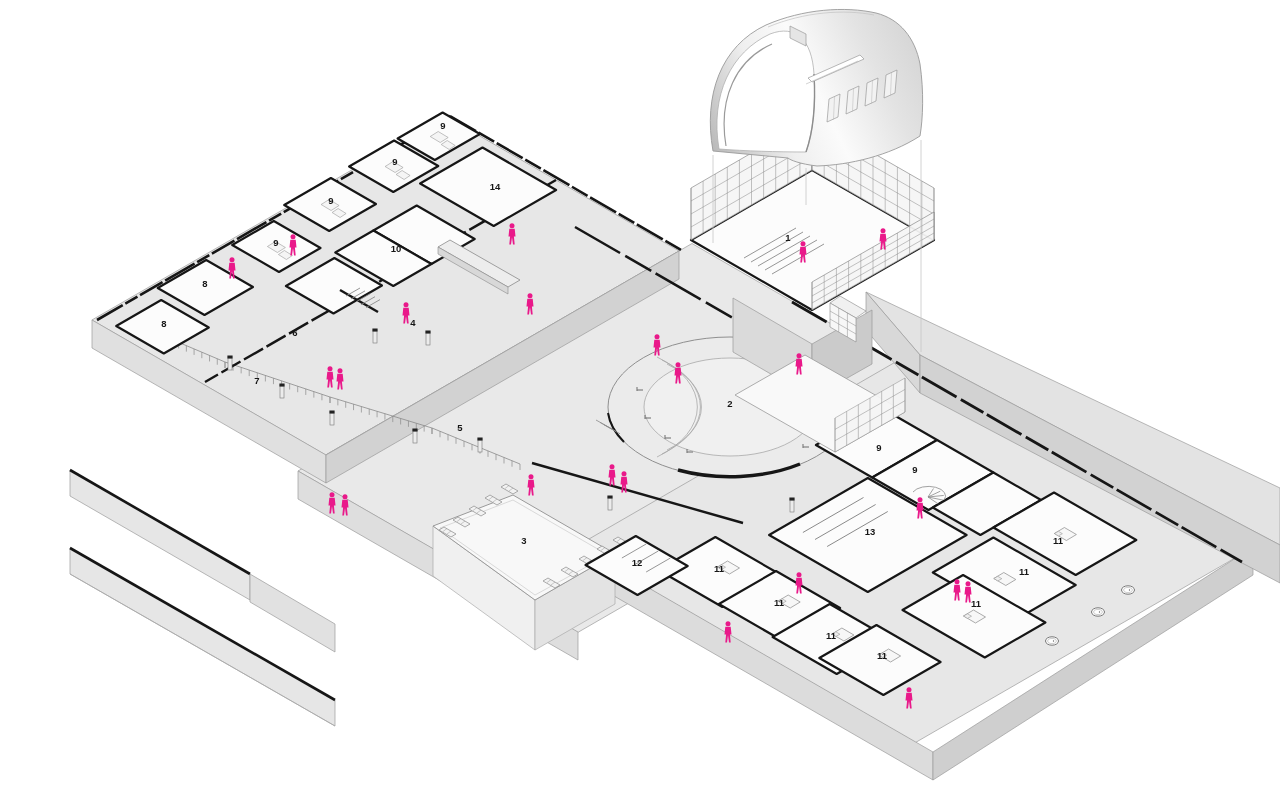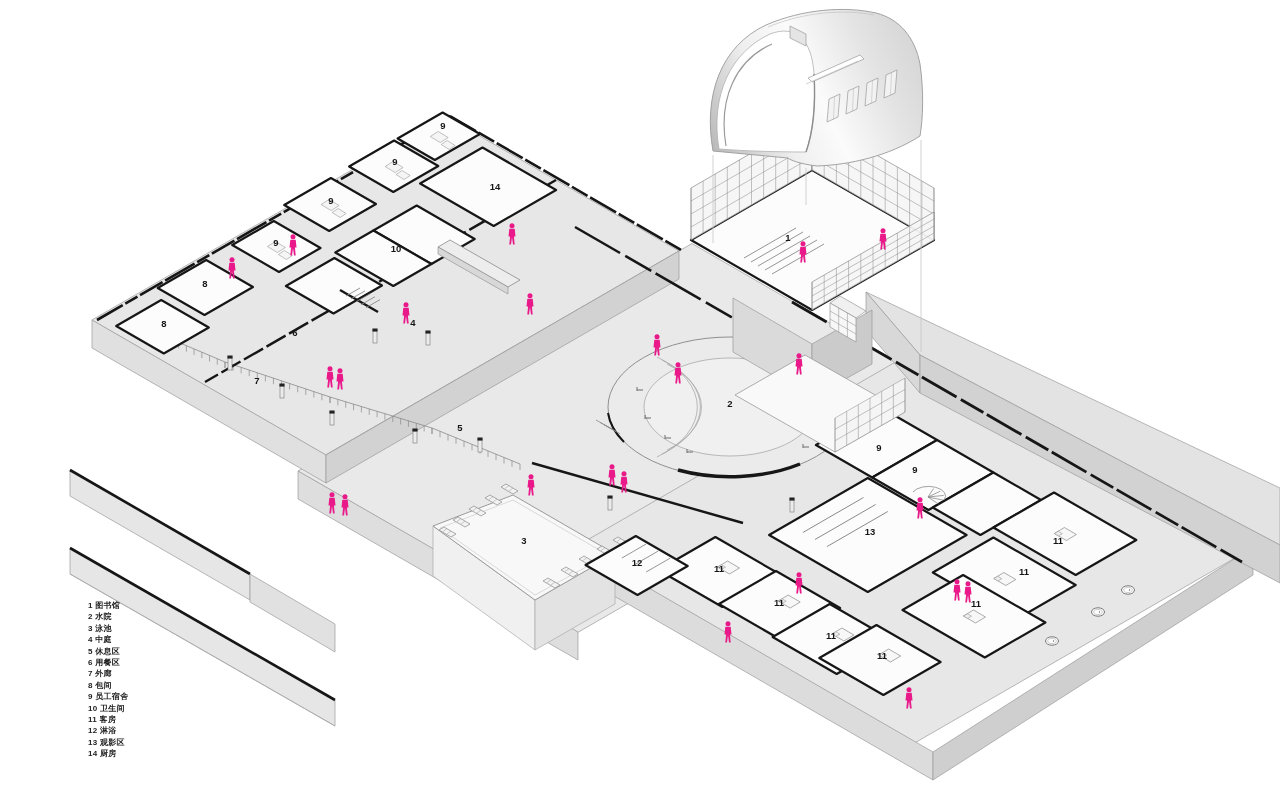--- a/index.html
+++ b/index.html
@@ -410,29 +410,13 @@
         <use href="#person" transform="translate(803,252)" fill="#e9198a" xlink:href="#person"></use>
         <use href="#person" transform="translate(883,239)" fill="#e9198a" xlink:href="#person"></use>
         <use href="#person" transform="translate(920,508)" fill="#e9198a" xlink:href="#person"></use>
         <use href="#person" transform="translate(957,590)" fill="#e9198a" xlink:href="#person"></use>
         <use href="#person" transform="translate(968,592)" fill="#e9198a" xlink:href="#person"></use>
         <use href="#person" transform="translate(799,583)" fill="#e9198a" xlink:href="#person"></use>
         <use href="#person" transform="translate(728,632)" fill="#e9198a" xlink:href="#person"></use>
         <use href="#person" transform="translate(909,698)" fill="#e9198a" xlink:href="#person"></use>
       </g>
   </svg>
-  <div id="legend">
-      <div class="legend-item">1 图书馆</div>
-      <div class="legend-item">2 水院</div>
-      <div class="legend-item">3 泳池</div>
-      <div class="legend-item">4 中庭</div>
-      <div class="legend-item">5 休息区</div>
-      <div class="legend-item">6 用餐区</div>
-      <div class="legend-item">7 外廊</div>
-      <div class="legend-item">8 包间</div>
-      <div class="legend-item">9 员工宿舍</div>
-      <div class="legend-item">10 卫生间</div>
-      <div class="legend-item">11 客房</div>
-      <div class="legend-item">12 淋浴</div>
-      <div class="legend-item">13 观影区</div>
-      <div class="legend-item">14 厨房</div>
-    </div>
 </div>
 
 </body></html>

